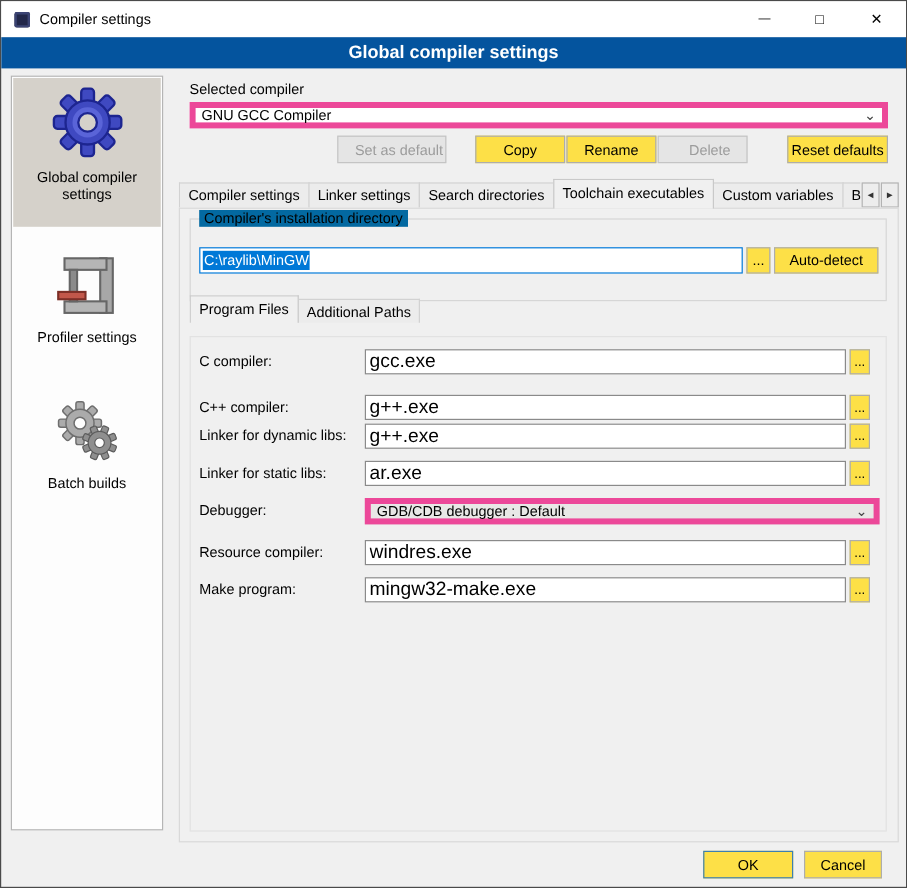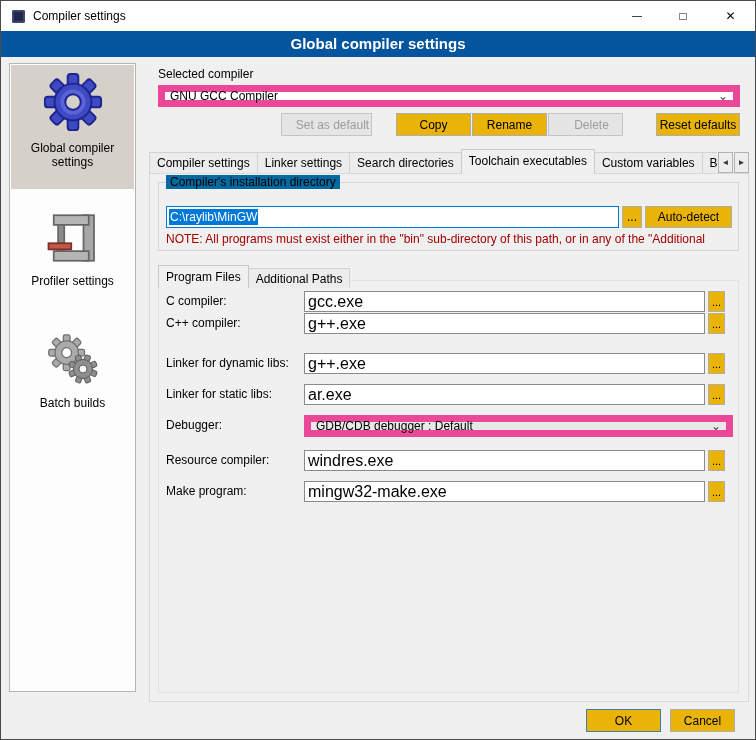--- a/index.html
+++ b/index.html
@@ -21,56 +21,56 @@
     font-size:15px;font-weight:bold;text-align:center;line-height:26px;}
   
   .sidebar{position:absolute;left:8px;top:62px;width:127px;height:629px;background:#fdfdfd;border:1px solid #b5b5b5;box-sizing:border-box;}
   .side-item{position:absolute;left:1px;width:123px;display:flex;flex-direction:column;align-items:center;text-align:center;padding-top:6px;box-sizing:border-box;}
   .side-item .lbl{margin-top:5px;line-height:14px;}
   .side-item.sel{background:#d5d1ca;}
   .si-1{top:1px;height:124px;}
   .si-2{top:140px;height:100px;}
   .si-3{top:260px;height:100px;}
   
-  .btn{position:absolute;height:23px;box-sizing:border-box;background:#eab308;border:1px solid #adadad;
+  .btn{position:absolute;height:23px;box-sizing:border-box;background:#fde047;border:1px solid #adadad;
     display:flex;align-items:center;justify-content:center;cursor:default;}
   .btn.disabled{color:#9c9c9c;background:#e5e5e5;border-color:#c4c4c4;padding-left:12px;}
   .btn.default{border-color:#3c7fb1;}
   .edit{position:absolute;height:21px;box-sizing:border-box;background:#fff;border:1px solid #8a8a8a;
     font-family:"Liberation Sans",sans-serif;font-size:16px;padding:0 3px;}
-  .combo{position:absolute;box-sizing:border-box;background:#fff;border:7px solid #ec4899;display:flex;align-items:center;padding:0 20px 0 5px;}
+  .combo{position:absolute;box-sizing:border-box;background:#fff;border:5px solid #ec4899;display:flex;align-items:center;padding:0 20px 0 5px;}
   .combo .arrow{position:absolute;right:5px;top:0;bottom:0;display:flex;align-items:center;color:#444;font-size:12px;}
   .combo.gray{background:#e8e8e6;}
   .label{position:absolute;white-space:nowrap;}
   
   .tabstrip{position:absolute;display:flex;align-items:flex-start;overflow:hidden;}
   .tabs-main{left:148px;top:148px;width:568px;height:25px;}
   .tab{box-sizing:border-box;white-space:nowrap;padding:0 7px;background:#ececec;border:1px solid #d2d2d2;border-bottom:none;
     margin-top:3px;height:21px;line-height:20px;flex:0 0 auto;}
   .tab+.tab{margin-left:-1px;}
   .tab.active{margin-top:0;height:25px;line-height:23px;background:#f0f0f0;border-color:#c9c9c9;position:relative;z-index:3;}
   .tab-arrow{position:absolute;top:151px;width:15px;height:21px;box-sizing:border-box;background:#ededed;border:1px solid #b3b3b3;
     font-size:8px;display:flex;align-items:center;justify-content:center;color:#333;}
   .pane{position:absolute;left:148px;top:172px;width:600px;height:529px;box-sizing:border-box;background:#f0f0f0;border:1px solid #d9d9d9;z-index:1;}
-  .tabs-sub{left:157px;top:264px;width:400px;height:23px;z-index:4;text-align:right;}
+  .tabs-sub{left:157px;top:245px;width:400px;height:23px;z-index:4;text-align:right;}
   .subpane{position:absolute;left:157px;top:279px;width:581px;height:413px;box-sizing:border-box;border:1px solid #e2e2e2;z-index:2;}
   
   .groupbox{position:absolute;left:157px;top:181px;width:581px;height:69px;box-sizing:border-box;border:1px solid #d6d6d6;z-index:2;}
   .groupbox .legend{position:absolute;left:7px;top:-8px;background:#0369a1;padding:0 4px;}
   .focus-edit{position:absolute;left:165px;top:205px;width:453px;height:22px;box-sizing:border-box;background:#fff;border:1px solid #0078d7;
     display:flex;align-items:center;padding:0 2px;z-index:3;}
   .focus-edit .selected{background:#0078d7;color:#fff;padding:1px 1px;}
   .note{position:absolute;left:165px;top:231px;width:571px;white-space:nowrap;overflow:hidden;color:#a40000;z-index:3;}
   
   .tc-row{position:absolute;left:0;width:756px;height:23px;z-index:3;}
   .tc-row .label{left:165px;top:3px;}
   .tc-row .edit{left:303px;width:401px;top:0;}
   .tc-row .browse{left:707px;top:0;width:17px;height:21px;font-size:11px;}
   .tc-row .combo{left:303px;top:0;width:429px;height:22px;}
-  .r1{top:290px;} .r2{top:312px;} .r3{top:352px;} .r4{top:383px;} .r5{top:414px;} .r6{top:449px;padding-left:45px;} .r7{top:480px;}
+  .r1{top:290px;} .r2{top:328px;} .r3{top:352px;} .r4{top:383px;} .r5{top:414px;} .r6{top:449px;padding-left:45px;} .r7{top:480px;}
 </style>
 </head>
 <body>
 
 <div class="stage">
 
   <div class="titlebar">
     <div class="app-icon"></div>
     <div class="title-text">Compiler settings</div>
     <div class="win-btn min"><span>—</span></div>
@@ -170,21 +170,20 @@
   <div class="pane"></div>
 
   <div class="groupbox">
     <span class="legend">Compiler's installation directory</span>
   </div>
   <div class="focus-edit">
     <span class="selected">C:\raylib\MinGW</span>
   </div>
   <div class="btn" style="left:621px;top:205px;width:20px;height:22px;z-index:3;">...</div>
   <div class="btn" style="left:644px;top:205px;width:87px;height:22px;z-index:3;">Auto-detect</div>
-  <div class="note">NOTE: All programs must exist either in the "bin" sub-directory of this path, or in any of the "Additional</div>
 
   <div class="tabstrip tabs-sub">
     <div class="tab active">Program Files</div>
     <div class="tab">Additional Paths</div>
   </div>
   <div class="subpane"></div>
 
   <div class="tc-row r1">
     <span class="label">C compiler:</span>
     <input class="edit" value="gcc.exe" style="">

